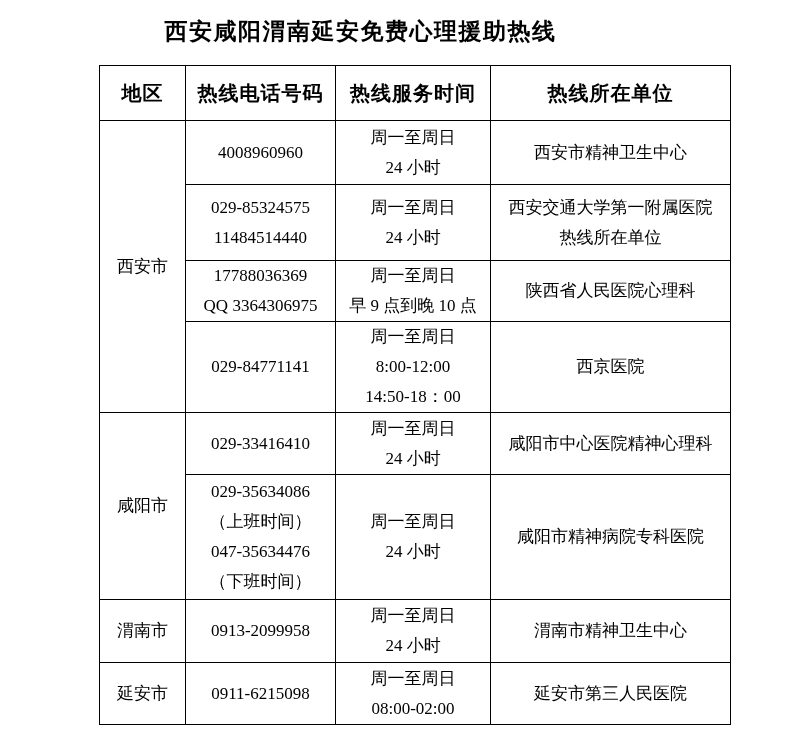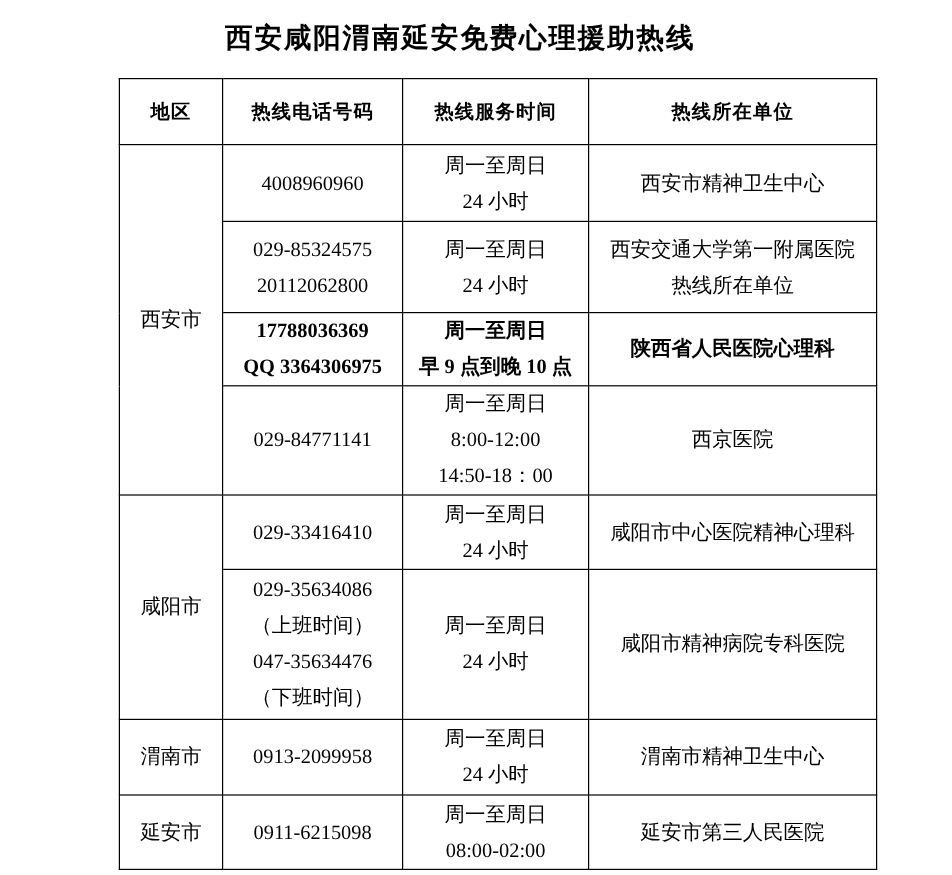--- a/index.html
+++ b/index.html
@@ -22,53 +22,52 @@
   .doc-title {
     position: absolute;
     top: 16px;
     left: 0;
     width: 721px;
     text-align: center;
     font-size: 23px;
     font-weight: bold;
     letter-spacing: 1.5px;
     font-family: "Liberation Serif", "DejaVu Serif", serif;
-    padding-left: 23px;
   }
   table.hotline {
     position: absolute;
     left: 99px;
     top: 65px;
     width: 631px;
     border-collapse: collapse;
     table-layout: fixed;
   }
   table.hotline th,
   table.hotline td {
     border: 1.5px solid #000000;
     text-align: center;
     vertical-align: middle;
     padding: 0 2px;
     overflow: hidden;
   }
   table.hotline th {
     font-family: "Liberation Sans", "DejaVu Sans", sans-serif;
     font-weight: bold;
-    font-size: 16px;
+    font-size: 20px;
     letter-spacing: 1px;
   }
   table.hotline td {
     font-size: 17px;
     line-height: 30px;
   }
   .ln { display: block; }
   tr.hdr  { height: 55px; }
   tr.r1   { height: 64px; }
   tr.r2   { height: 76px; }
-  tr.r3   { height: 58px; font-weight: bold; }
+  tr.r3   { height: 58px; }
   tr.r4   { height: 90px; }
   tr.r5   { height: 62px; }
   tr.r6   { height: 125px; margin-top: 33px; }
   tr.r7   { height: 63px; margin-top: 12px; }
   tr.r8   { height: 62px; }
 </style>
 </head>
 <body>
 
 <div class="page">
@@ -101,21 +100,21 @@
           <span class="ln">周一至周日</span>
           <span class="ln">24 小时</span>
         </td>
         <td>
           <span class="ln">西安市精神卫生中心</span>
         </td>
       </tr>
       <tr class="r2">
         <td>
           <span class="ln">029-85324575</span>
-          <span class="ln">20112062800</span>
+          <span class="ln">11484514440</span>
         </td>
         <td>
           <span class="ln">周一至周日</span>
           <span class="ln">24 小时</span>
         </td>
         <td>
           <span class="ln">西安交通大学第一附属医院</span>
           <span class="ln">热线所在单位</span>
         </td>
       </tr>

